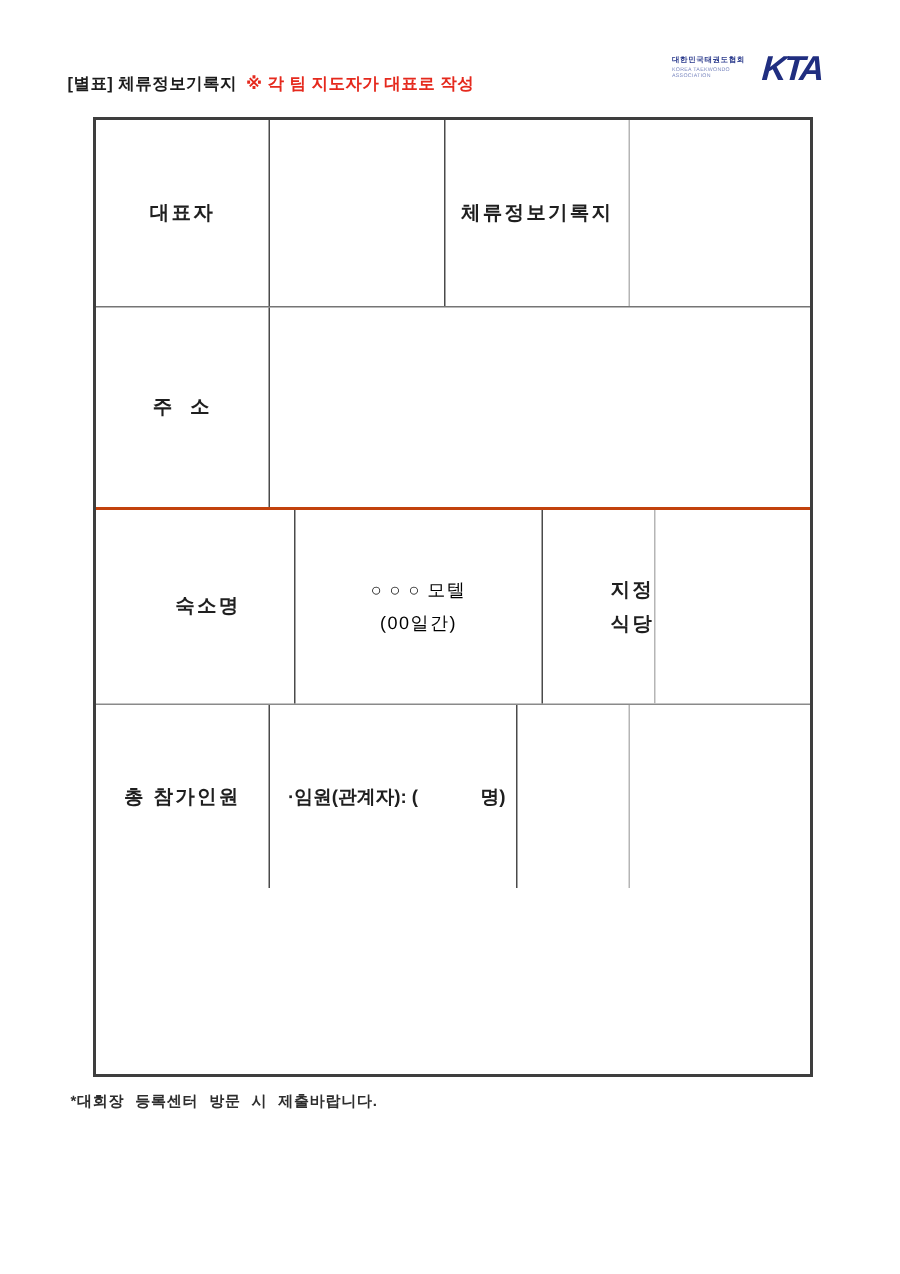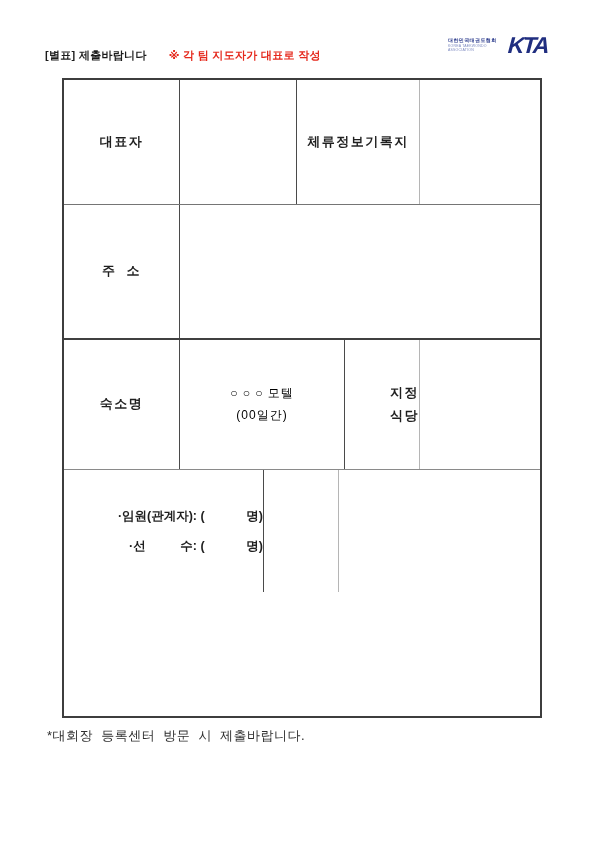--- a/index.html
+++ b/index.html
@@ -7,21 +7,21 @@
     width:600px;height:849px;position:relative;background:#ffffff;
     font-family:"Liberation Sans","DejaVu Sans",sans-serif;
     overflow:hidden;
   }
   
   .title{
     position:absolute;left:45px;top:48px;
     font-size:11px;font-weight:bold;color:#1c1c1c;
     letter-spacing:0.3px;white-space:pre;
   }
-  .title-note{color:#e5291d;margin-left:22px;}
+  .title-note{color:#e5291d;margin-left:6px;}
   .logo{
     position:absolute;left:448px;top:30px;width:100px;height:30px;
     display:flex;align-items:center;justify-content:flex-end;gap:3px;
   }
   .logo-text{display:flex;flex-direction:column;align-items:flex-start;line-height:1.3;}
   .logo-kr{font-size:5px;font-weight:bold;color:#2a3a8c;letter-spacing:0.4px;}
   .logo-en{font-size:3.5px;color:#7c89c0;letter-spacing:0.2px;}
   .logo-acr{
     font-size:23px;font-weight:800;font-style:italic;
     color:#202e80;letter-spacing:-2px;line-height:1;
@@ -29,57 +29,57 @@
   }
   
   .form-table{
     position:absolute;left:62px;top:78px;width:480px;height:640px;
     box-sizing:border-box;border:2px solid #3e3e3e;background:#fff;
   }
   .row{display:flex;width:100%;box-sizing:border-box;}
   .row-rep{height:124px;}
   .row-team{height:124px;border-top:1px solid #757575;}
   .row-addr{height:134px;border-top:1px solid #757575;gap:20px;}
-  .row-acc{height:131px;border-top:2px solid #404040;}
+  .row-acc{height:131px;border-top:2px solid #c2410c;padding-left:17px;}
   .row-part{height:123px;border-top:1px solid #8a8a8a;}
   .cell{
     box-sizing:border-box;display:flex;align-items:center;justify-content:center;
     flex-direction:column;
   }
   .bdark{border-right:1px solid #4a4a4a;}
   .blight{border-right:1px solid #b5b5b5;}
   .c1{width:116px;}.c2{width:117px;}.c3{width:123px;}.c4{flex:1;}
   .d1{width:116px;}.d2{width:165px;}.d3{width:75px;align-items:flex-end;}.d4{flex:1;}
   .wide{flex:1;}
   .label{
     font-weight:bold;font-size:13px;color:#1f1f1f;
     letter-spacing:1.5px;white-space:pre;text-align:center;line-height:1.7;
   }
   .placeholder{
     color:#000000;font-size:12px;letter-spacing:1px;
     line-height:1.8;text-align:center;white-space:pre;
   }
   .fill-lines{
-    align-items:flex-end;justify-content:center;padding-left:5px;margin-left:35px;
+    align-items:center;justify-content:center;padding-left:5px;
   }
   .fill-line{
     font-weight:bold;font-size:12.5px;color:#1f1f1f;
     white-space:pre;line-height:2.4;
   }
   
   .footnote{
     position:absolute;left:47px;top:727px;
-    font-size:13px;font-weight:400;color:#2e2e2e;
+    font-size:10px;font-weight:700;color:#2e2e2e;
     word-spacing:4px;letter-spacing:0.5px;white-space:pre;
   }
 </style>
 </head>
 <body>
 
-<div class="title"><span>[별표] 제출바랍니다</span><span class="title-note">※ 각 팀 지도자가 대표로 작성</span></div>
+<div class="title"><span>[별표] 체류정보기록지</span><span class="title-note">※ 각 팀 지도자가 대표로 작성</span></div>
 
 <div class="logo">
   <div class="logo-text">
     <div class="logo-kr">대한민국태권도협회</div>
     <div class="logo-en">KOREA TAEKWONDO ASSOCIATION</div>
   </div>
   <div class="logo-acr">KTA</div>
 </div>
 
 <div class="form-table">
@@ -104,23 +104,23 @@
       <div class="placeholder">(00일간)</div>
     </div>
     <div class="cell d3 blight">
       <div class="label">지정</div>
       <div class="label">식당</div>
     </div>
     <div class="cell d4"></div>
   </div>
 
   <div class="row row-part">
+    <div class="cell label d1 bdark">총 참가인원</div>
     <div class="cell d2 bdark fill-lines">
       <div class="fill-line">·임원(관계자): (            명)</div>
-      <div class="fill-line">·선          수: (            명)</div>
     </div>
     <div class="cell d3 blight"></div>
     <div class="cell d4"></div>
   </div>
 
 </div>
 
 <div class="footnote">*대회장 등록센터 방문 시 제출바랍니다.</div>
 
 </body></html>

